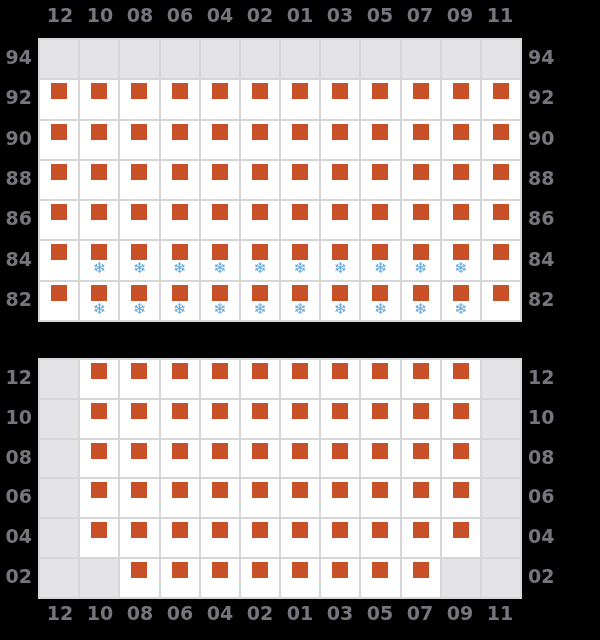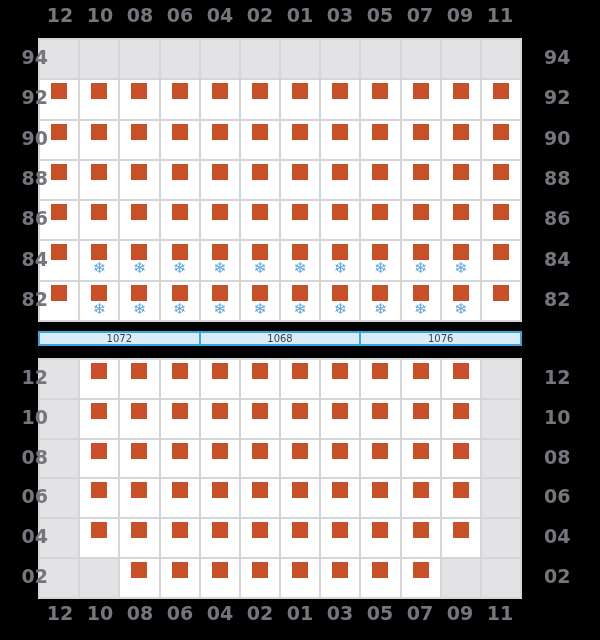--- a/index.html
+++ b/index.html
@@ -41,21 +41,21 @@
   }
   .cell.empty{background:var(--cell-empty);}
   .cell.filled{background:var(--cell-filled);}
   .sq{width:16px;height:16px;background:var(--square);}
   .flake{
     font-size:15px;line-height:15px;margin-top:1px;
     color:var(--flake);
   }
   .row-label{
     position:absolute;color:var(--label);font-weight:bold;
-    font-size:19px;height:38px;line-height:34px;margin-left:16px;
+    font-size:19px;height:38px;line-height:34px;
   }
   .row-label.left{left:0;width:32px;text-align:right;}
   .row-label.right{left:528px;width:60px;text-align:left;}
   #summary-bar{
     position:absolute;left:38px;top:331px;width:484px;height:15px;
     box-sizing:border-box;background:var(--bar-fill);
     border:2px solid var(--bar-border);display:flex;
   }
   .bar-seg{
     flex:1;display:flex;align-items:center;justify-content:center;
@@ -322,31 +322,20 @@
       <div class="cell filled">
         <div class="sq"></div>
         <span class="flake">❄</span>
       </div>
       <div class="cell filled">
         <div class="sq"></div>
         <span class="flake">❄</span>
       </div>
       <div class="cell filled">
         <div class="sq"></div>
-      </div>
-    </div>
-  <div id="summary-bar">
-      <div class="bar-seg">
-        <span>1072</span>
-      </div>
-      <div class="bar-seg">
-        <span>1068</span>
-      </div>
-      <div class="bar-seg">
-        <span>1076</span>
       </div>
     </div>
   <div id="lower-grid" class="grid">
       <div class="cell empty"></div>
       <div class="cell filled">
         <div class="sq"></div>
       </div>
       <div class="cell filled">
         <div class="sq"></div>
       </div>

